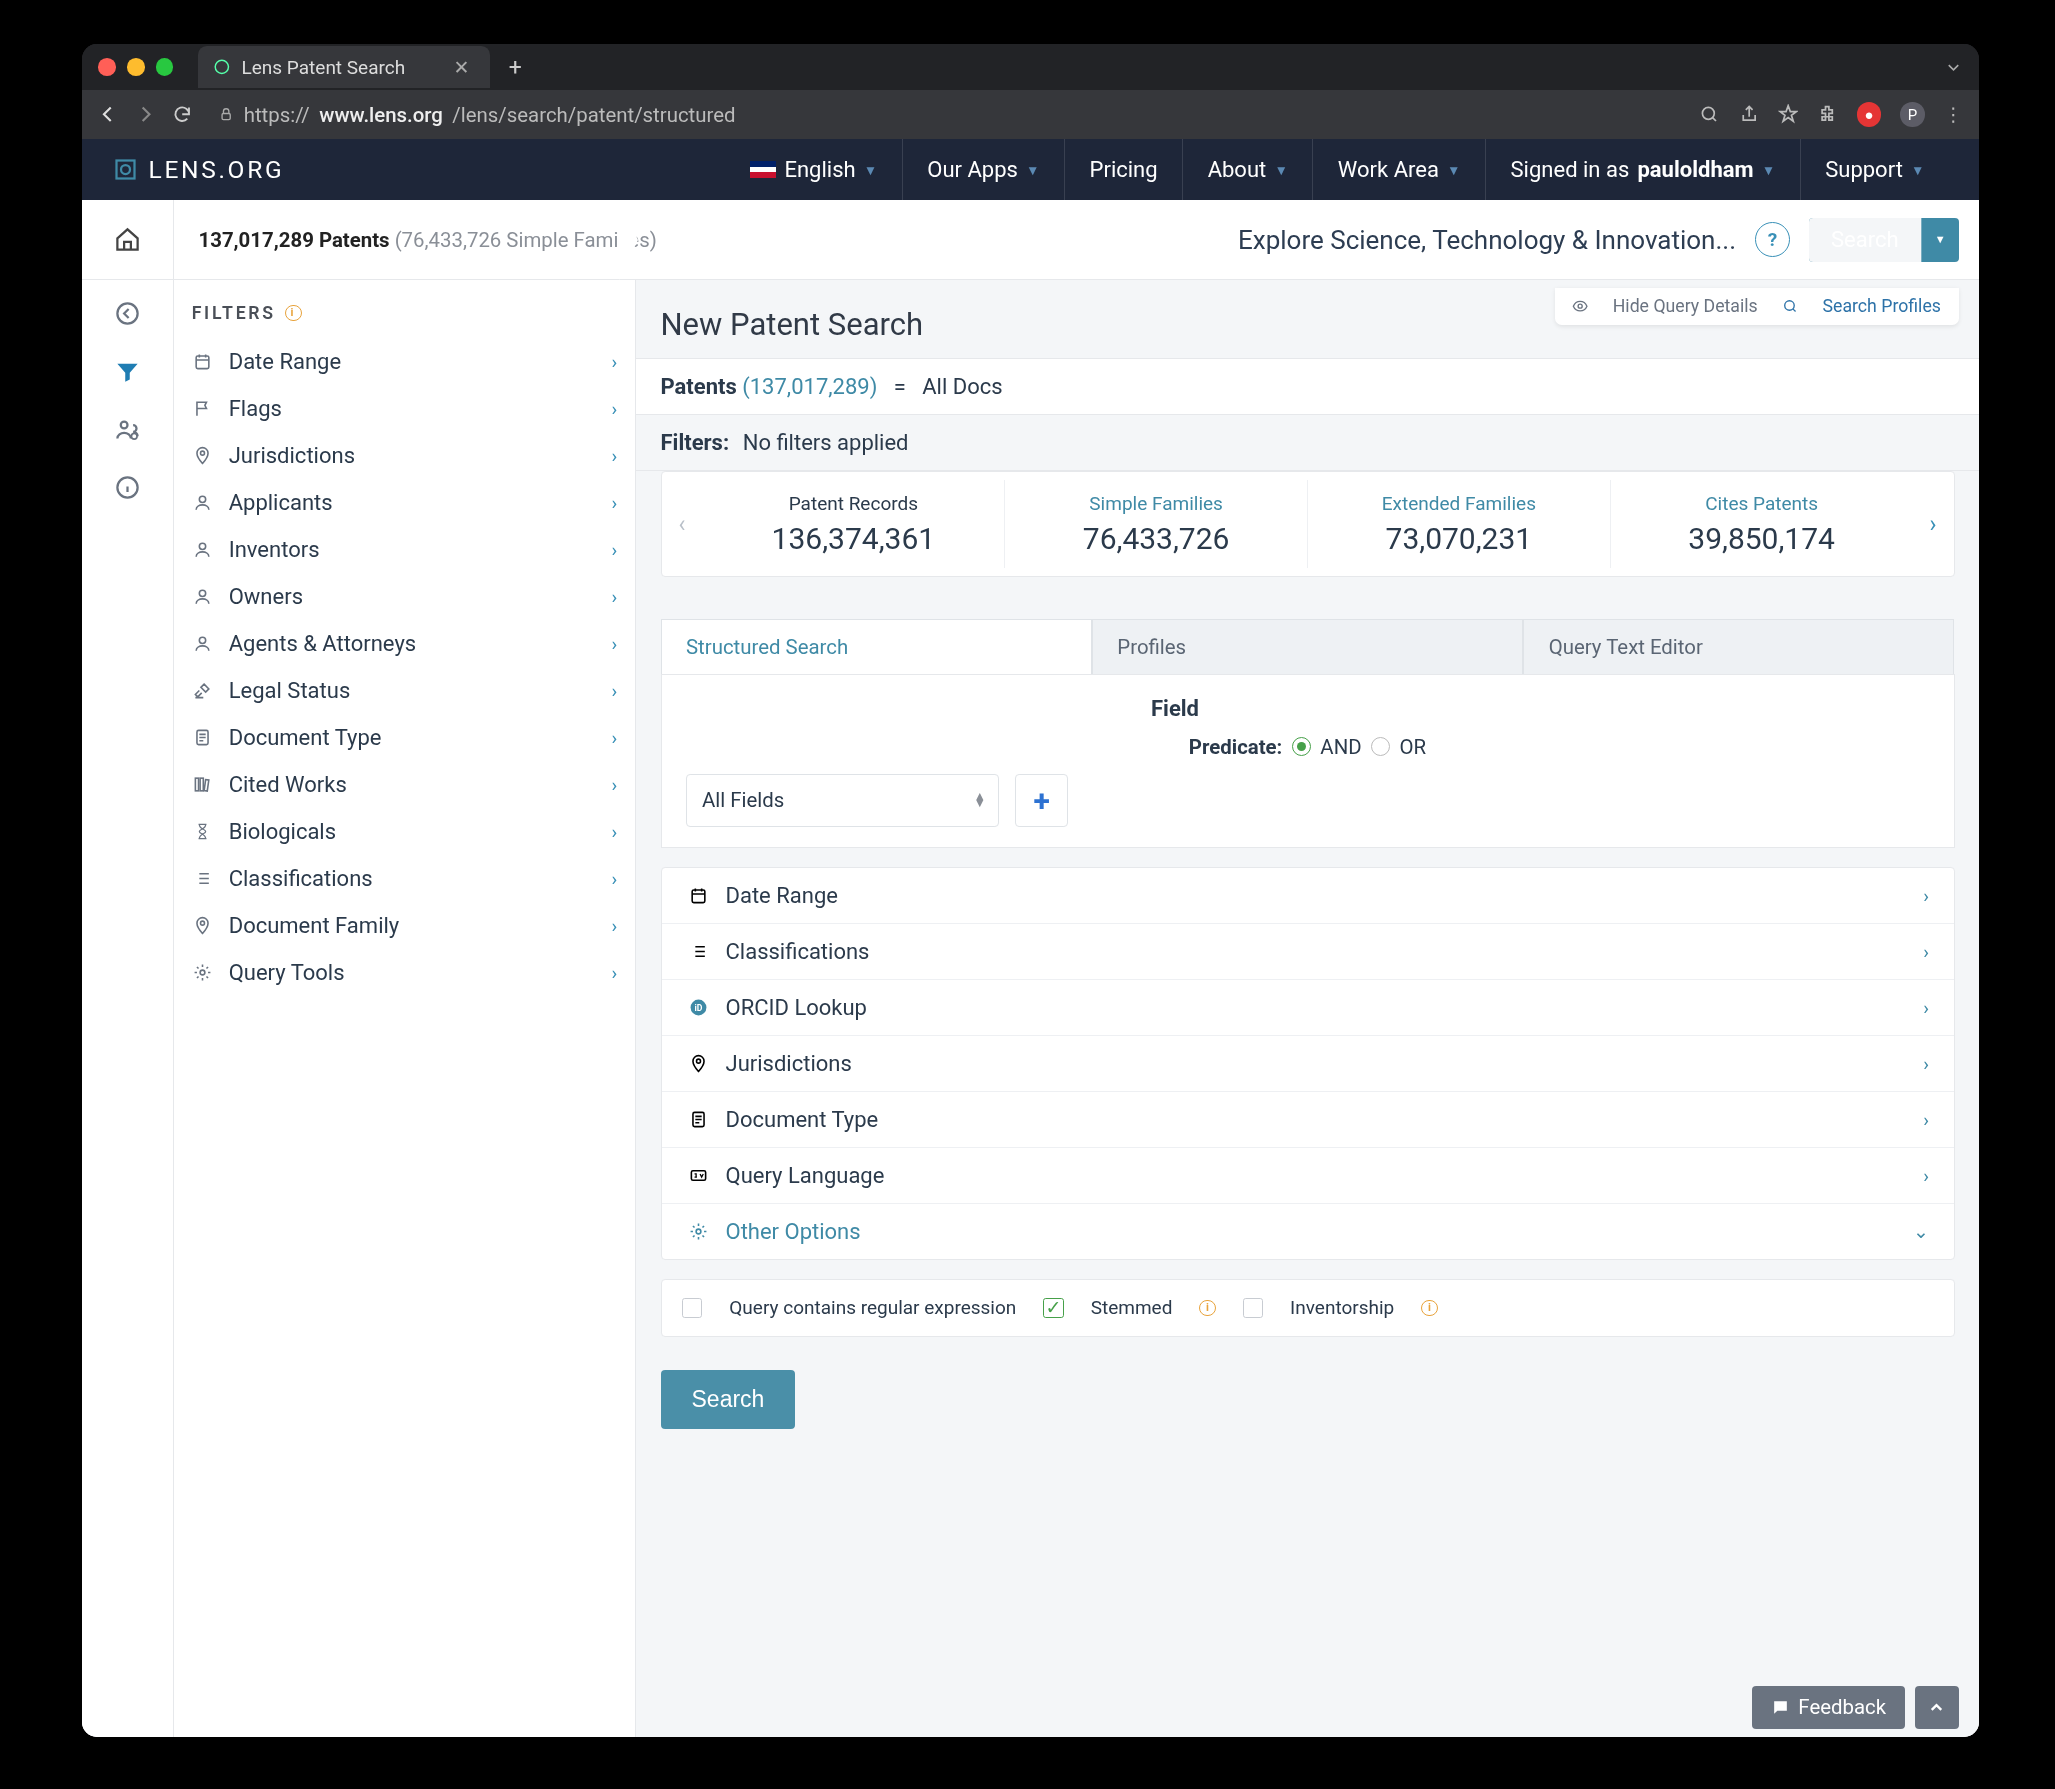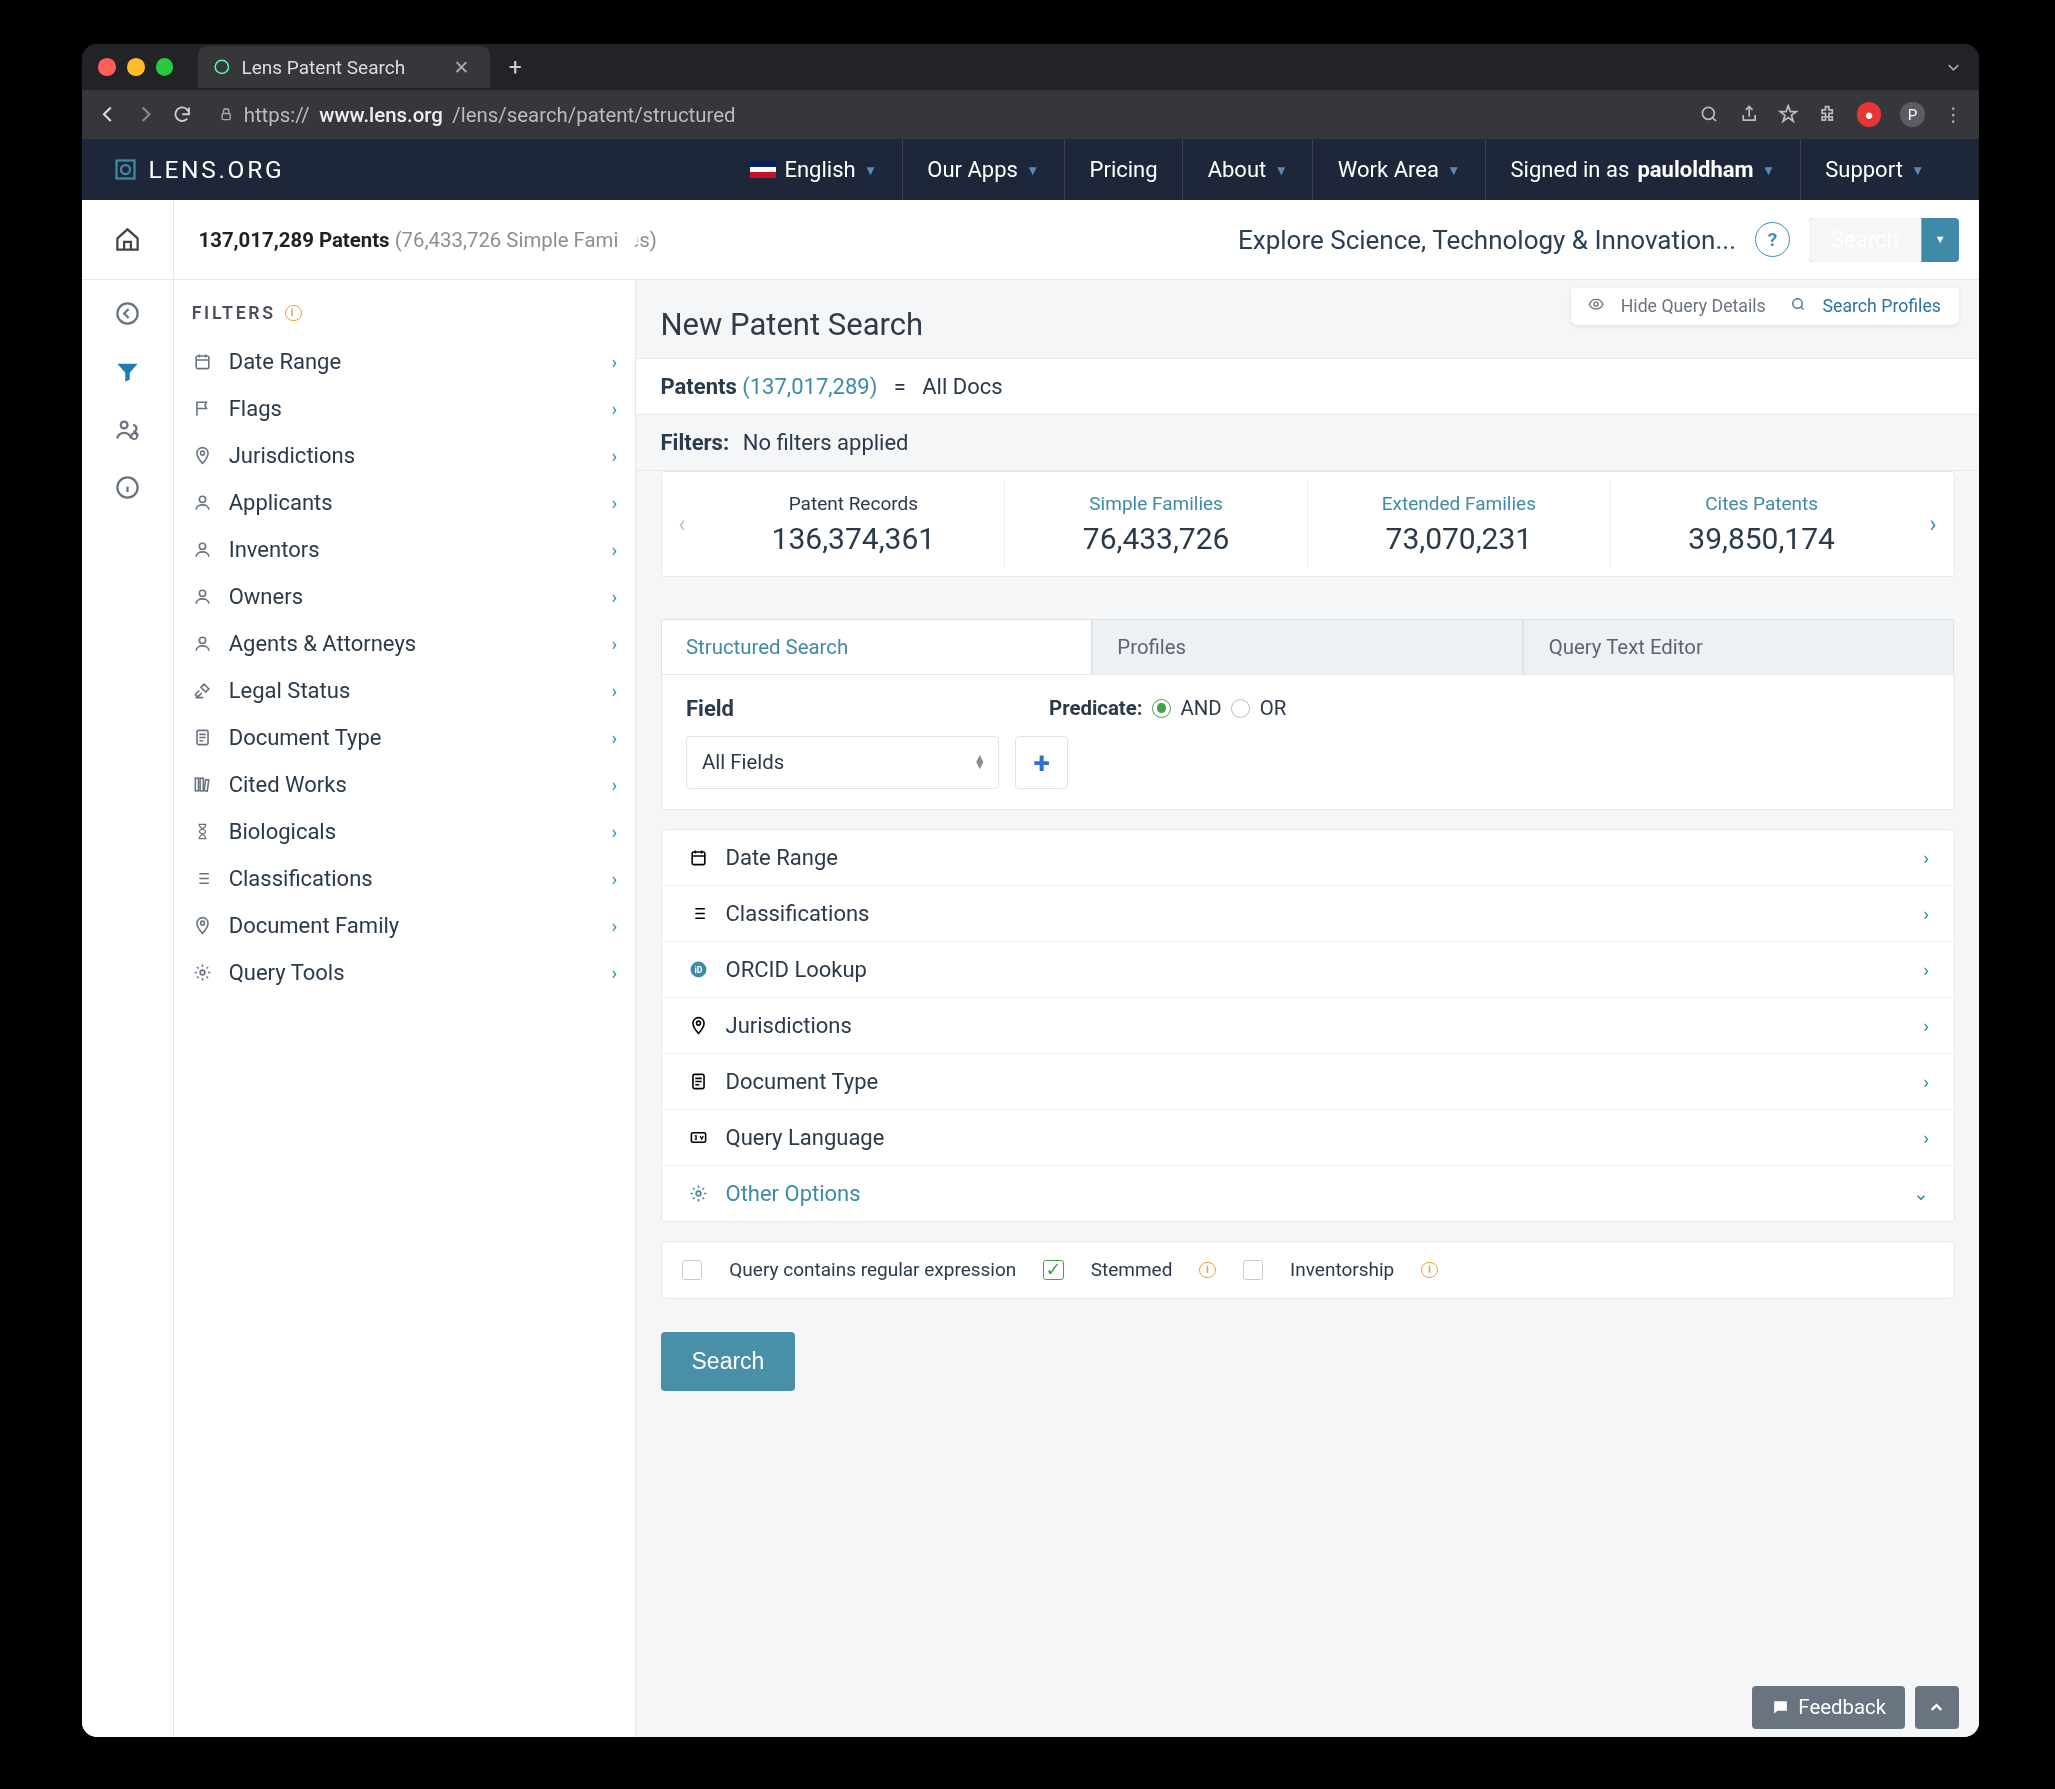--- a/index.html
+++ b/index.html
@@ -56,40 +56,40 @@
 .filters-hdr { padding: 23px 17.7px 15px; font-size: 17.7px; letter-spacing: 2.7px; color: #4a4f57; font-weight: 600; display: flex; align-items: center; gap: 9.5px; }
 .info-dot { width: 16.3px; height: 16.3px; border-radius: 50%; border: 1.4px solid #e8a33c; color: #e8a33c; font-size: 11px; display: flex; align-items: center; justify-content: center; font-weight: 700; }
 .filter-list { display: flex; flex-direction: column; }
 .filter-row { display: flex; align-items: center; padding: 11px 17.7px; gap: 15px; font-size: 22px; color: #2b3a4b; }
 .filter-ico { width: 22px; color: #6a7380; display: flex; justify-content: center; }
 .filter-lbl { flex: 1; }
 .chev-r { color: #3990b7; font-size: 19px; }
 .main { flex: 1; background: #f4f6f8; overflow: auto; position: relative; }
 .main-inner { position: relative; }
 .top-links { position: absolute; right: 20.4px; top: 8.2px; display: flex; gap: 24.5px; background: #fff; padding: 8.2px 17.7px; border-radius: 0 0 6.8px 6.8px; font-size: 17.7px; box-shadow: 0 1.4px 4.1px rgba(0,0,0,0.08); }
-.top-links a { display: flex; gap: 16px; color: #2d72a8; }
+.top-links a { display: flex; align-items: center; gap: 24px; color: #2d72a8; }
 .top-links a.show-query { color: #6a7380; }
 .pg-title { font-size: 31px; color: #313a47; padding: 26px 24.5px 15px; }
 .dockbar { background: #fff; border-top: 0.7px solid #e6e8eb; border-bottom: 0.7px solid #e6e8eb; padding: 15px 24.5px; font-size: 22px; color: #2b3a4b; }
 .dockbar .count { color: #3f8aa6; }
 .filters-summary { padding: 15px 24.5px; font-size: 22px; color: #2b3a4b; border-bottom: 0.7px solid #e6e8eb; background: #f4f6f8; display: flex; gap: 13.6px; }
 .filters-summary .lbl { font-weight: 700; }
 .stats { background: #fff; border: 0.7px solid #e6e8eb; margin: 0 24.5px; border-radius: 4.1px; display: flex; align-items: center; height: 106px; position: relative; }
 .stat-nav { width: 41px; display: flex; align-items: center; justify-content: center; color: #b9c0c9; font-size: 23px; }
 .stat-nav.right { color: #3990b7; }
 .stat { flex: 1; text-align: center; border-right: 0.7px solid #eef0f3; padding: 12.2px 4.1px; }
 .stat:last-of-type { border-right: none; }
 .stat .sm { font-size: 19px; color: #2b3a4b; margin-bottom: 5.4px; }
 .stat.link .sm { color: #3f8aa6; }
 .stat .big { font-size: 30px; color: #2b3a4b; font-weight: 400; }
 .tabs { display: flex; margin: 24.5px 0 0; }
 .tabpill { flex: 1; padding: 15px 24.5px; background: #eef1f4; border: 0.7px solid #dfe3e7; border-bottom: none; font-size: 20.4px; color: #5a6573; }
 .tabpill.active { background: #fff; color: #3f8aa6; border-color: #dfe3e7; }
 .form-card { background: #fff; border: 0.7px solid #e6e8eb; padding: 20.4px 24.5px; }
-.form-row1 { display: flex; gap: 50px; }
+.form-row1 { display: flex; align-items: center; gap: 14px; flex-direction: column; }
 .field-lbl { font-size: 22px; font-weight: 700; color: #2b3a4b; width: 313px; }
 .pred { display: flex; align-items: center; gap: 9.5px; font-size: 20.4px; color: #2b3a4b; }
 .pred .plbl { font-weight: 700; }
 .radio { width: 19px; height: 19px; border: 1.4px solid #bbb; border-radius: 50%; display: inline-flex; align-items: center; justify-content: center; }
 .radio.on { border-color: #46a049; }
 .radio.on::after { content: ""; width: 9.5px; height: 9.5px; background: #46a049; border-radius: 50%; }
 .form-row2 { display: flex; gap: 16.3px; margin-top: 15px; }
 .select-box { width: 313px; height: 53px; border: 0.7px solid #dfe3e7; border-radius: 4.1px; display: flex; align-items: center; padding: 0 15px; font-size: 20.4px; color: #2b3a4b; background: #fff; position: relative; }
 .sort-caret { position: absolute; right: 12.2px; color: #8a8f97; font-size: 12.2px; display: flex; flex-direction: column; line-height: 6.8px; }
 .query-input { flex: 1; height: 53px; border: 0.7px solid #dfe3e7; border-radius: 4.1px; display: flex; align-items: center; padding: 0 15px; font-size: 20.4px; color: #9aa2ad; position: relative; }

